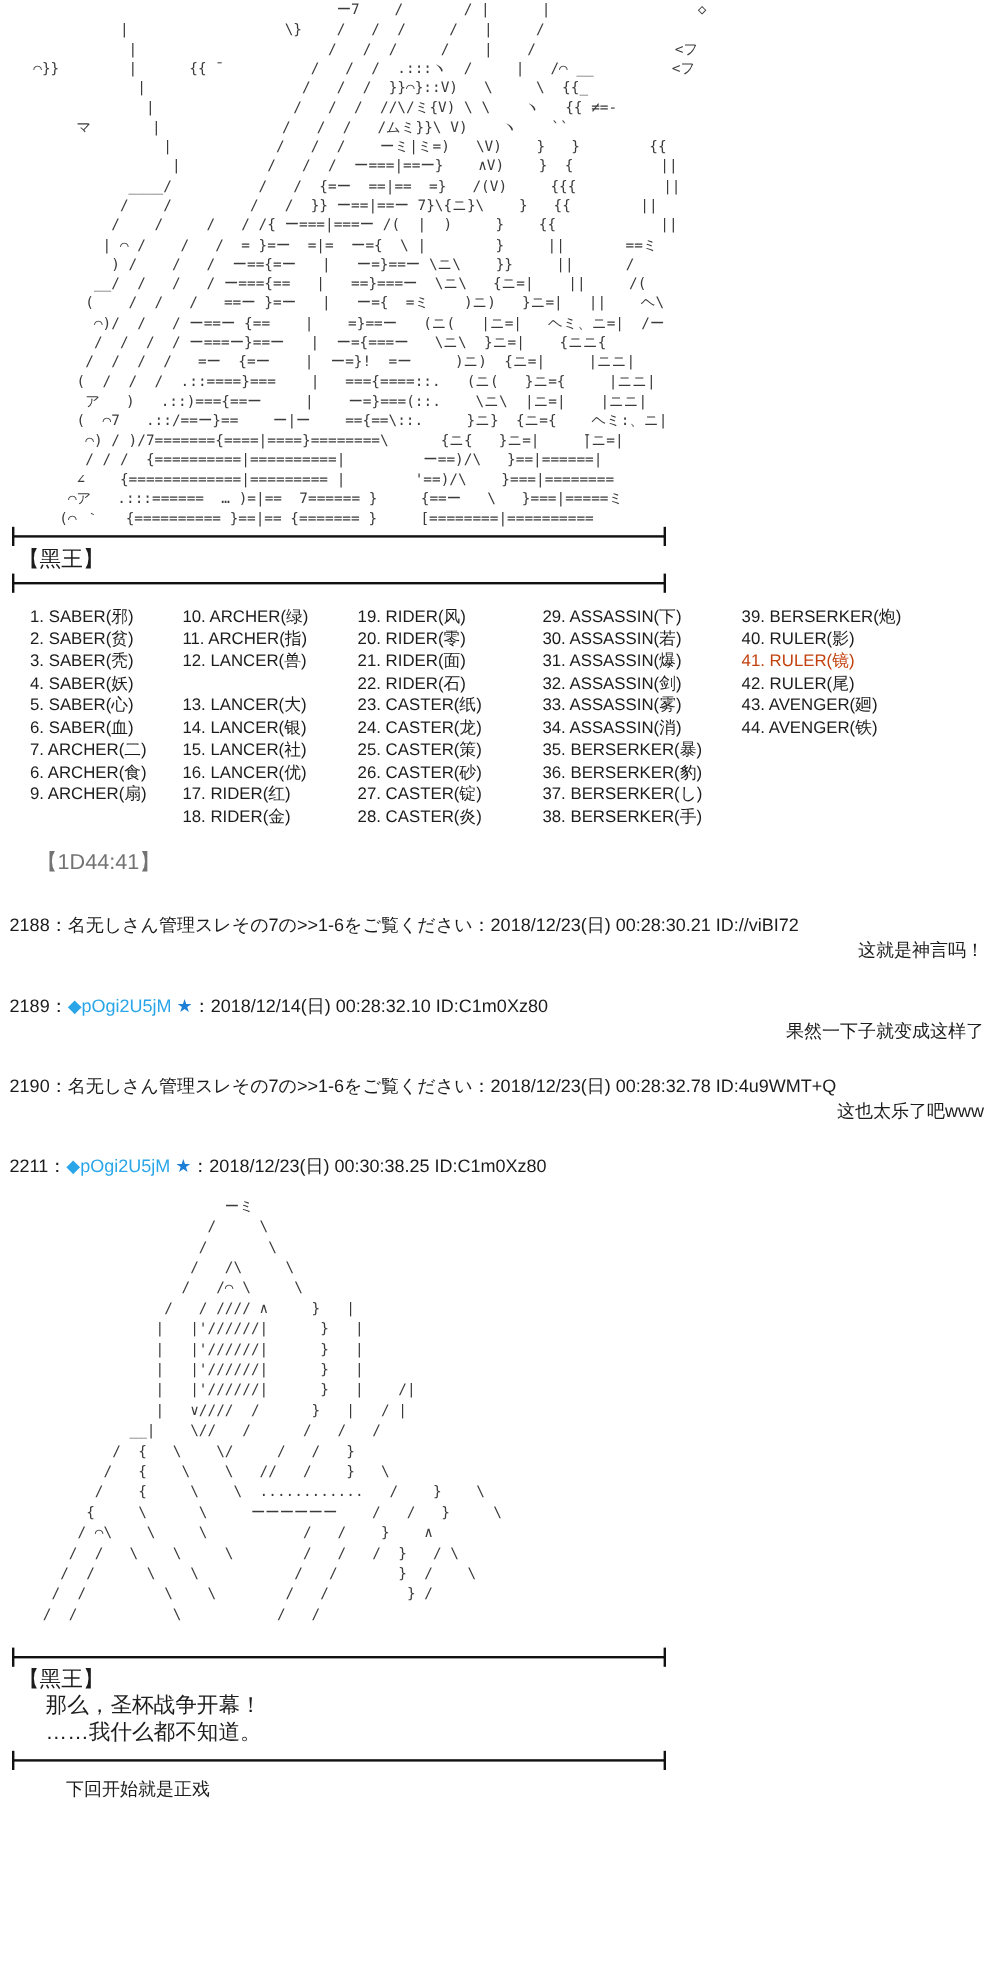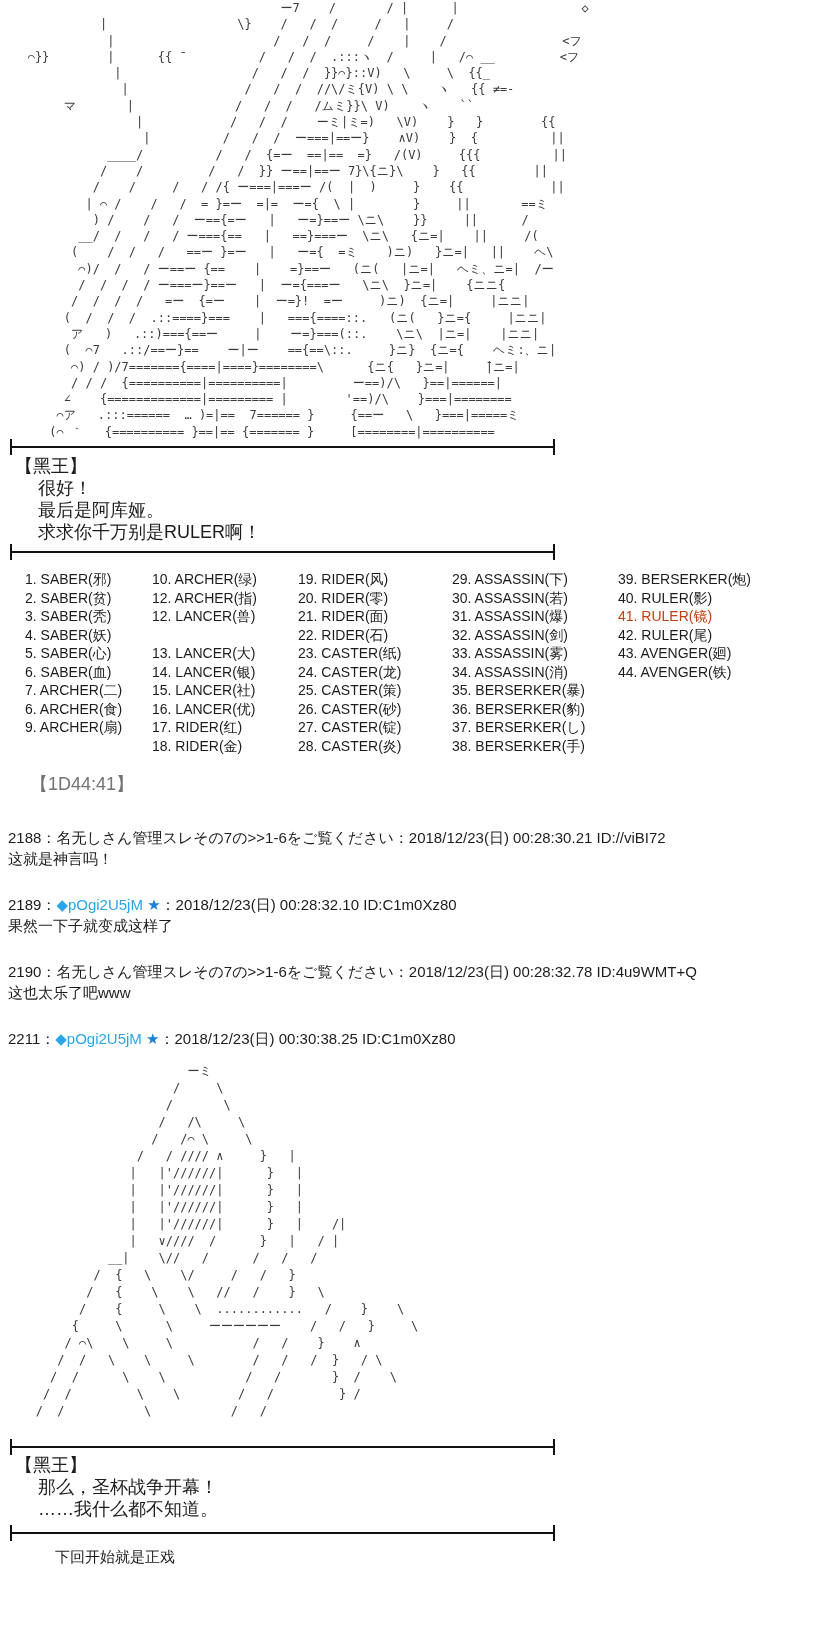--- a/index.html
+++ b/index.html
@@ -33,21 +33,21 @@
   .sv-col:nth-child(2){width:146px;}
   .sv-col:nth-child(3){width:154px;}
   .sv-col:nth-child(4){width:166px;}
   .sv-col:nth-child(5){width:175px;}
   .sv-item{height:18.5px;}
   .red{color:#c2410c;}
   .roll{margin:17px 0 0 30px;font-size:18px;color:#737373;height:20px;}
   .posts{margin-top:36px;padding-left:8px;}
   .post{margin-bottom:25px;}
   .post-header{font-size:15px;line-height:20px;white-space:nowrap;}
-  .post-body{font-size:15px;line-height:22px;}
+  .post-body{font-size:15px;line-height:22px;text-align:right;}
   .trip{color:#2aa6e8;}
   .star{color:#1e7fd6;}
   .footer-note{margin:14px 0 0 55px;font-size:15px;}
 </style>
 </head>
 <body>
 
 <pre class="aa aa-top">                                      ー7    /       / |      |                 ◇
              |                  \}    /   /  /     /   |     /
               |                      /   /  /     /    |    /                &lt;フ
@@ -76,25 +76,20 @@
        ⌒ア   .:::======  … )=|==  7====== }     {==ー   \   }===|=====ミ
       (⌒ ｀   {========== }==|== {======= }     [========|==========</pre>
 
 <div class="hr hr1">
     <span class="tick l"></span>
     <span class="tick r"></span>
   </div>
 
 <div class="scene">
   <div class="speaker">【黑王】</div>
-  <div>
-      <div class="line">很好！</div>
-      <div class="line">最后是阿库娅。</div>
-      <div class="line">求求你千万别是RULER啊！</div>
-    </div>
 </div>
 
 <div class="hr hr2">
     <span class="tick l"></span>
     <span class="tick r"></span>
   </div>
 
 <div class="sv-table">
     <div class="sv-col">
       <div class="sv-item">1. SABER(邪)</div>
@@ -103,21 +98,21 @@
       <div class="sv-item">4. SABER(妖)</div>
       <div class="sv-item">5. SABER(心)</div>
       <div class="sv-item">6. SABER(血)</div>
       <div class="sv-item">7. ARCHER(二)</div>
       <div class="sv-item">6. ARCHER(食)</div>
       <div class="sv-item">9. ARCHER(扇)</div>
       <div class="sv-item">&nbsp;</div>
     </div>
     <div class="sv-col">
       <div class="sv-item">10. ARCHER(绿)</div>
-      <div class="sv-item">12. ARCHER(指)</div>
+      <div class="sv-item">11. ARCHER(指)</div>
       <div class="sv-item">12. LANCER(兽)</div>
       <div class="sv-item">&nbsp;</div>
       <div class="sv-item">13. LANCER(大)</div>
       <div class="sv-item">14. LANCER(银)</div>
       <div class="sv-item">15. LANCER(社)</div>
       <div class="sv-item">16. LANCER(优)</div>
       <div class="sv-item">17. RIDER(红)</div>
       <div class="sv-item">18. RIDER(金)</div>
     </div>
     <div class="sv-col">
@@ -159,21 +154,21 @@
   </div>
 
 <div class="roll">【1D44:41】</div>
 
 <div class="posts">
     <div class="post">
       <div class="post-header"><span>2188：</span><span>名无しさん管理スレその7の&gt;&gt;1-6をご覧ください</span><span>：</span><span>2018/12/23(日) 00:28:30.21 ID://viBI72</span></div>
       <div class="post-body">这就是神言吗！</div>
     </div>
     <div class="post">
-      <div class="post-header"><span>2189：</span><span class="trip">◆pOgi2U5jM</span><span>&nbsp;</span><span class="star">★</span><span>：</span><span>2018/12/23(日) 00:28:32.10 ID:C1m0Xz80</span></div>
+      <div class="post-header"><span>2189：</span><span class="trip">◆pOgi2U5jM</span><span>&nbsp;</span><span class="star">★</span><span>：</span><span>2018/12/14(日) 00:28:32.10 ID:C1m0Xz80</span></div>
       <div class="post-body">果然一下子就变成这样了</div>
     </div>
     <div class="post">
       <div class="post-header"><span>2190：</span><span>名无しさん管理スレその7の&gt;&gt;1-6をご覧ください</span><span>：</span><span>2018/12/23(日) 00:28:32.78 ID:4u9WMT+Q</span></div>
       <div class="post-body">这也太乐了吧www</div>
     </div>
     <div class="post">
       <div class="post-header"><span>2211：</span><span class="trip">◆pOgi2U5jM</span><span>&nbsp;</span><span class="star">★</span><span>：</span><span>2018/12/23(日) 00:30:38.25 ID:C1m0Xz80</span></div>
       <pre class="aa aa-bottom">                        ーミ
                       /     \

